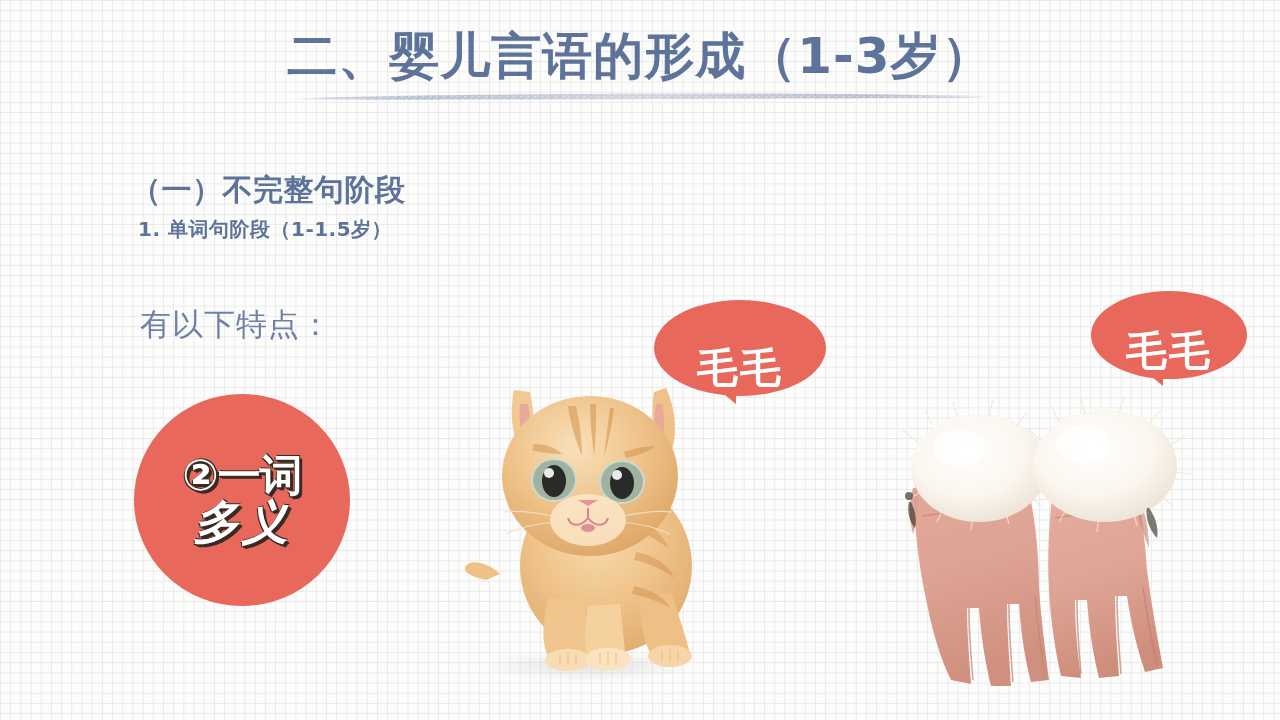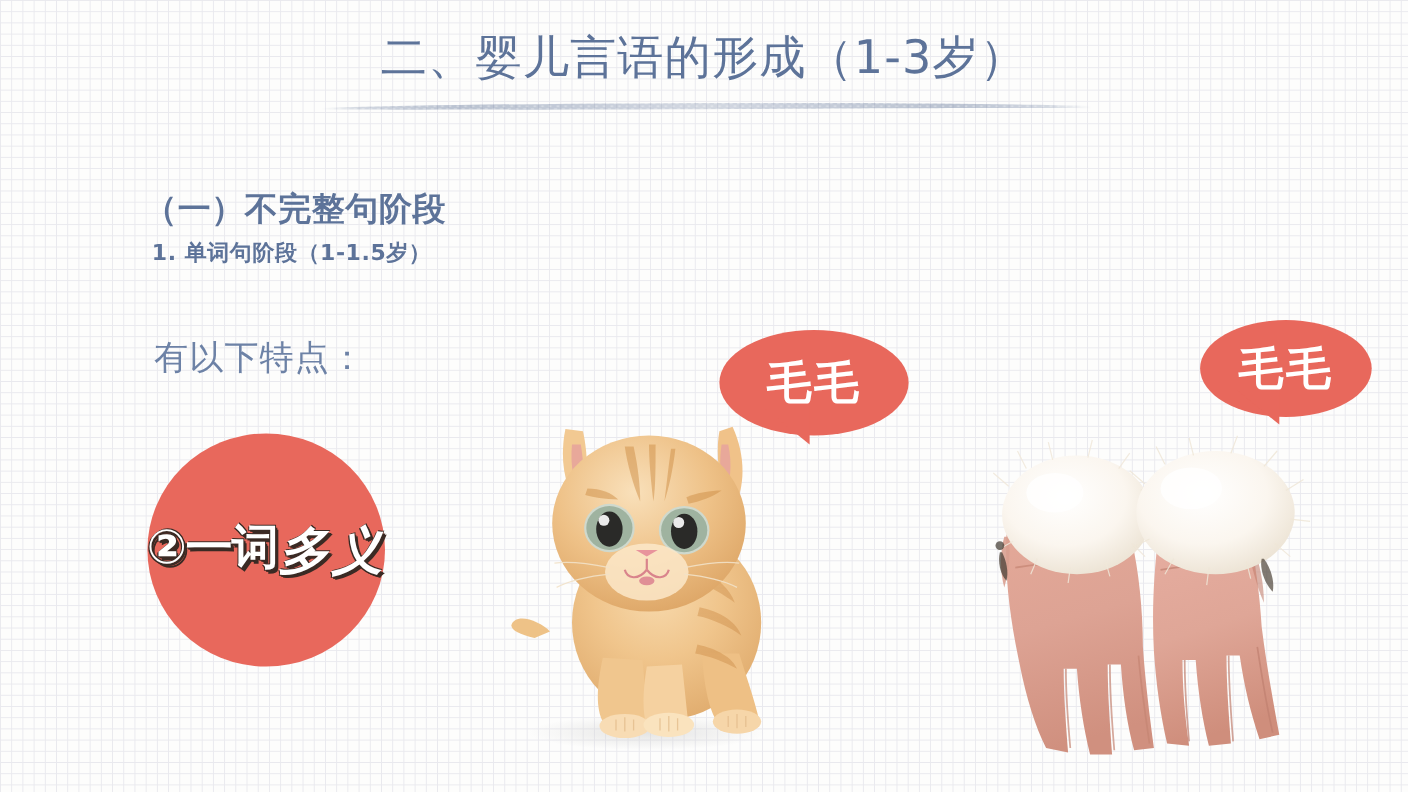--- a/index.html
+++ b/index.html
@@ -23,22 +23,22 @@
 
   
   #title-block {
     position: absolute;
     left: 0;
     top: 28px;
     width: 1280px;
     text-align: center;
   }
   #slide-title {
-    font-size: 42px;
-    font-weight: 400;
+    font-size: 50px;
+    font-weight: 700;
     color: #5d7399;
     letter-spacing: 1px;
     line-height: 1.15;
     white-space: nowrap;
   }
   #title-rule {
     position: absolute;
     left: 292px;
     top: 92px;
     width: 700px;
@@ -78,20 +78,21 @@
   
   #badge {
     position: absolute;
     left: 134px;
     top: 394px;
     width: 216px;
     height: 212px;
     border-radius: 50%;
     background: #e8685c;
     display: flex;
+    flex-direction: column;
     align-items: center;
     justify-content: center;
   }
   .badge-line {
     color: #ffffff;
     font-weight: 700;
     line-height: 1.02;
     text-shadow:
        3px 3px 0 #3a2a24,
        2px 2px 0 #3a2a24,
@@ -109,21 +110,21 @@
   }
   .bubble-body {
     position: absolute;
     left: 0;
     top: 0;
     width: 100%;
     height: 100%;
     background: #e8685c;
     border-radius: 50%;
     display: flex;
-    align-items: center;
+    align-items: flex-end;
     justify-content: center;
   }
   .bubble-text {
     position: relative;
     color: #ffffff;
     font-weight: 700;
     font-size: 41px;
     letter-spacing: 2px;
     white-space: nowrap;
     z-index: 2;

